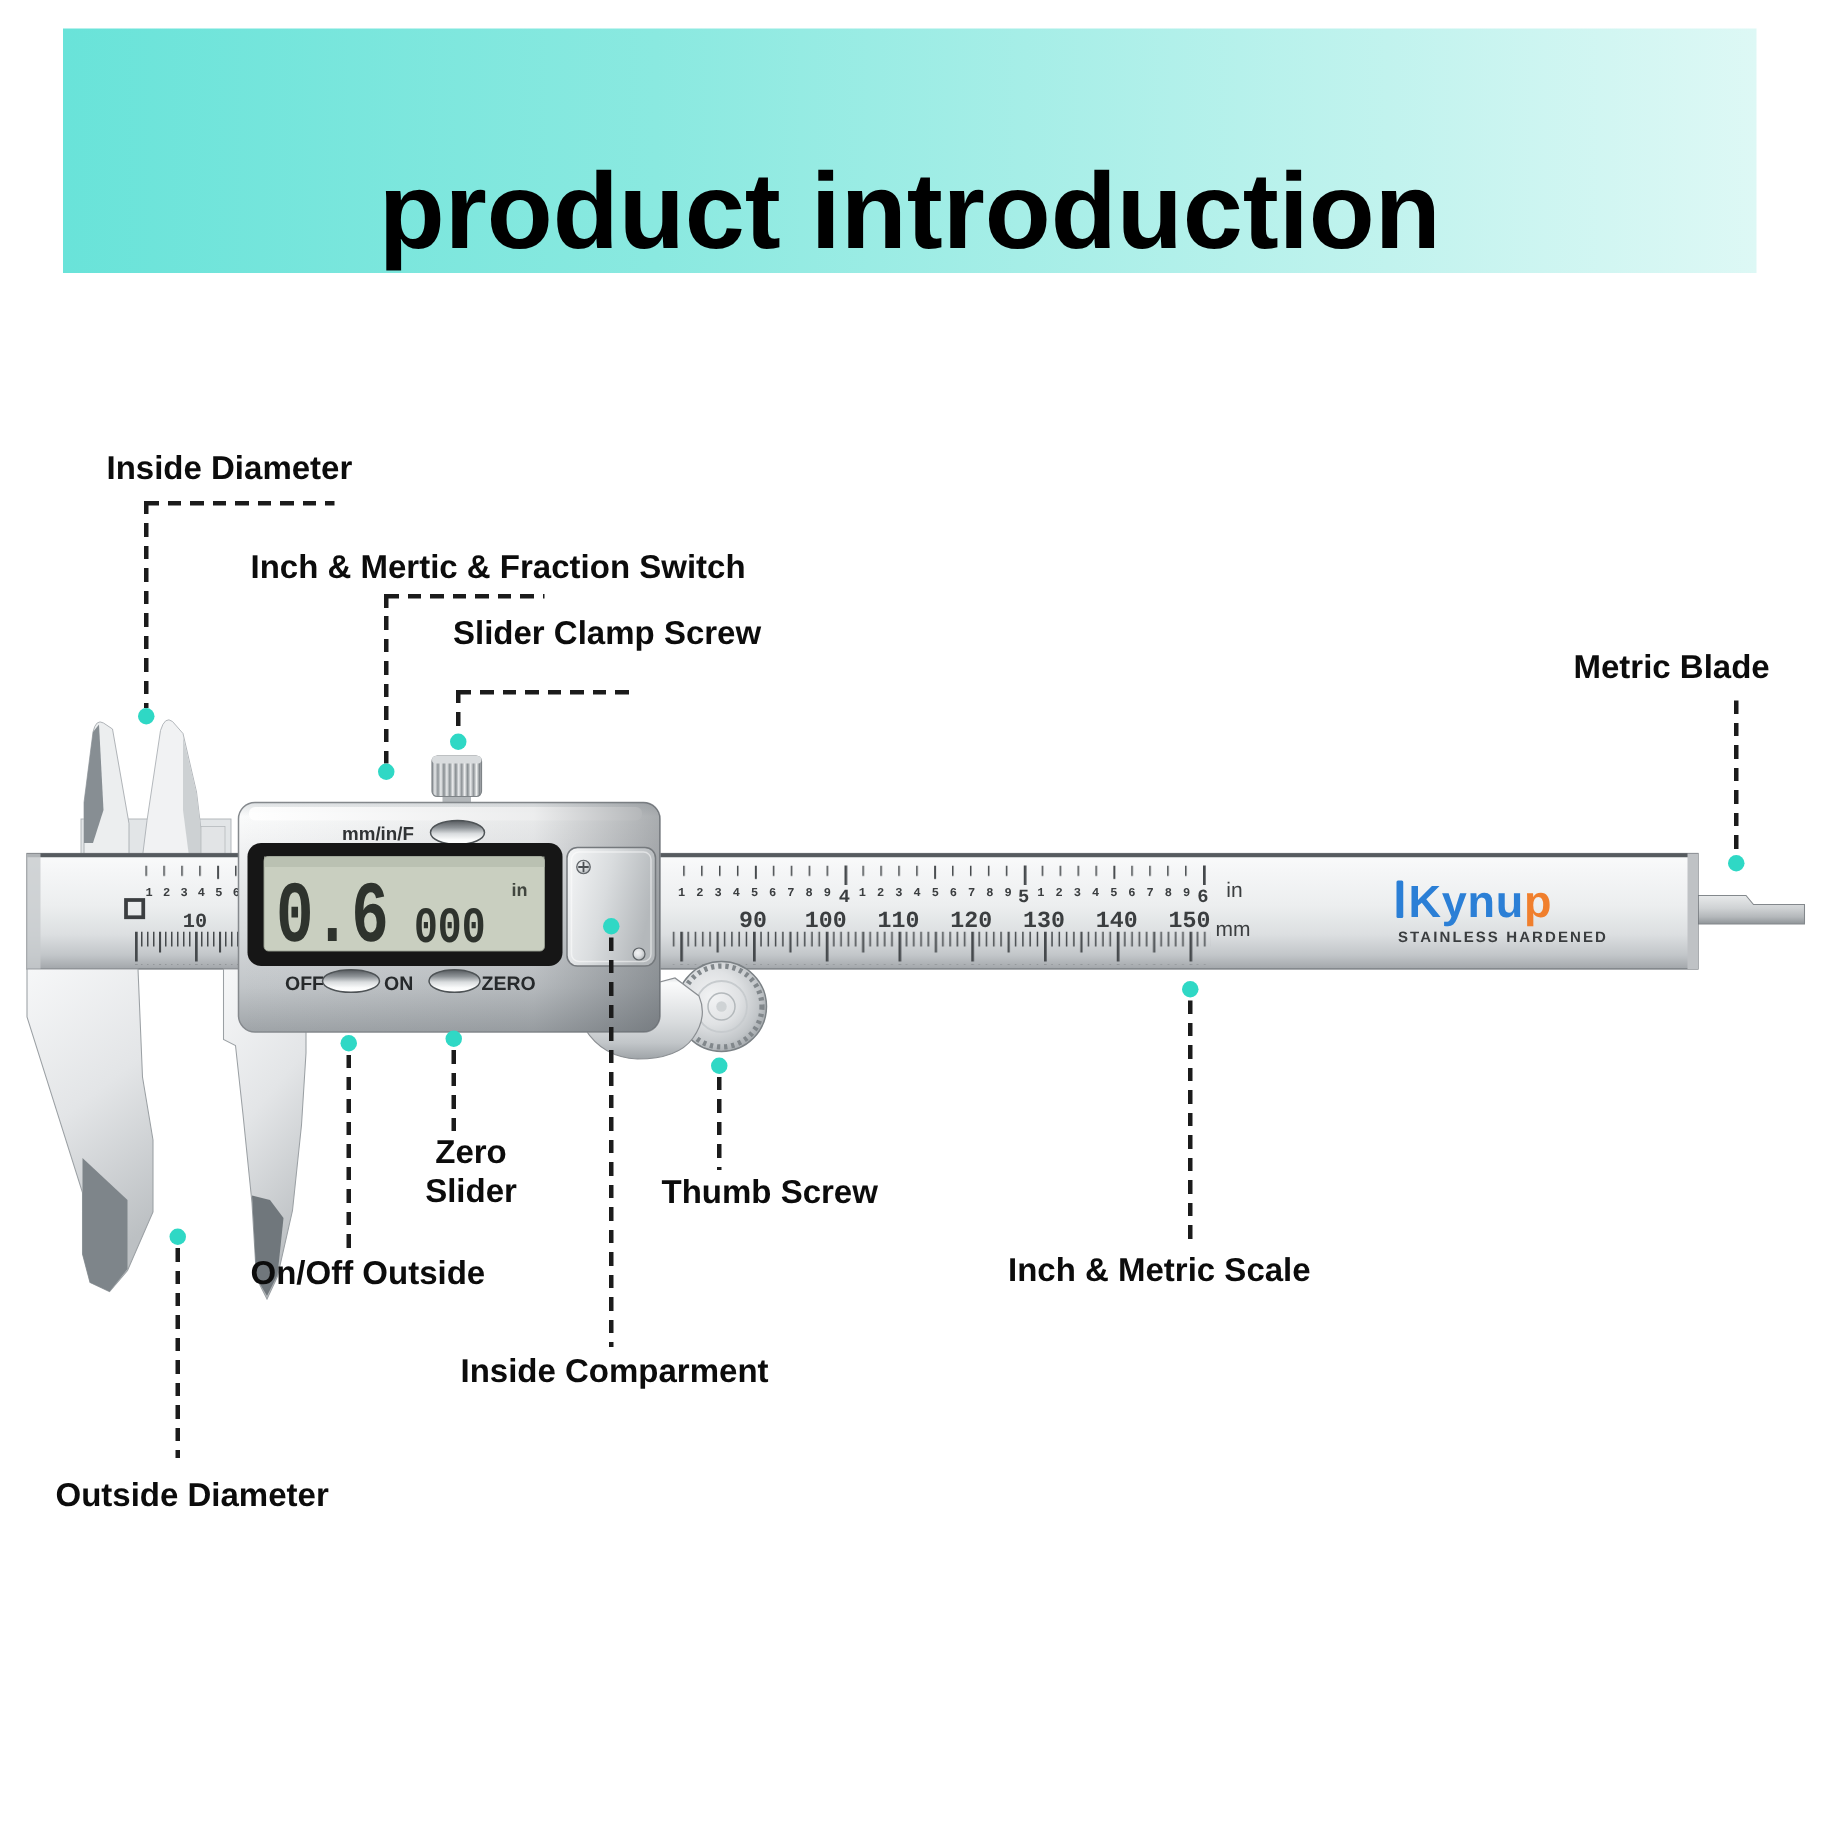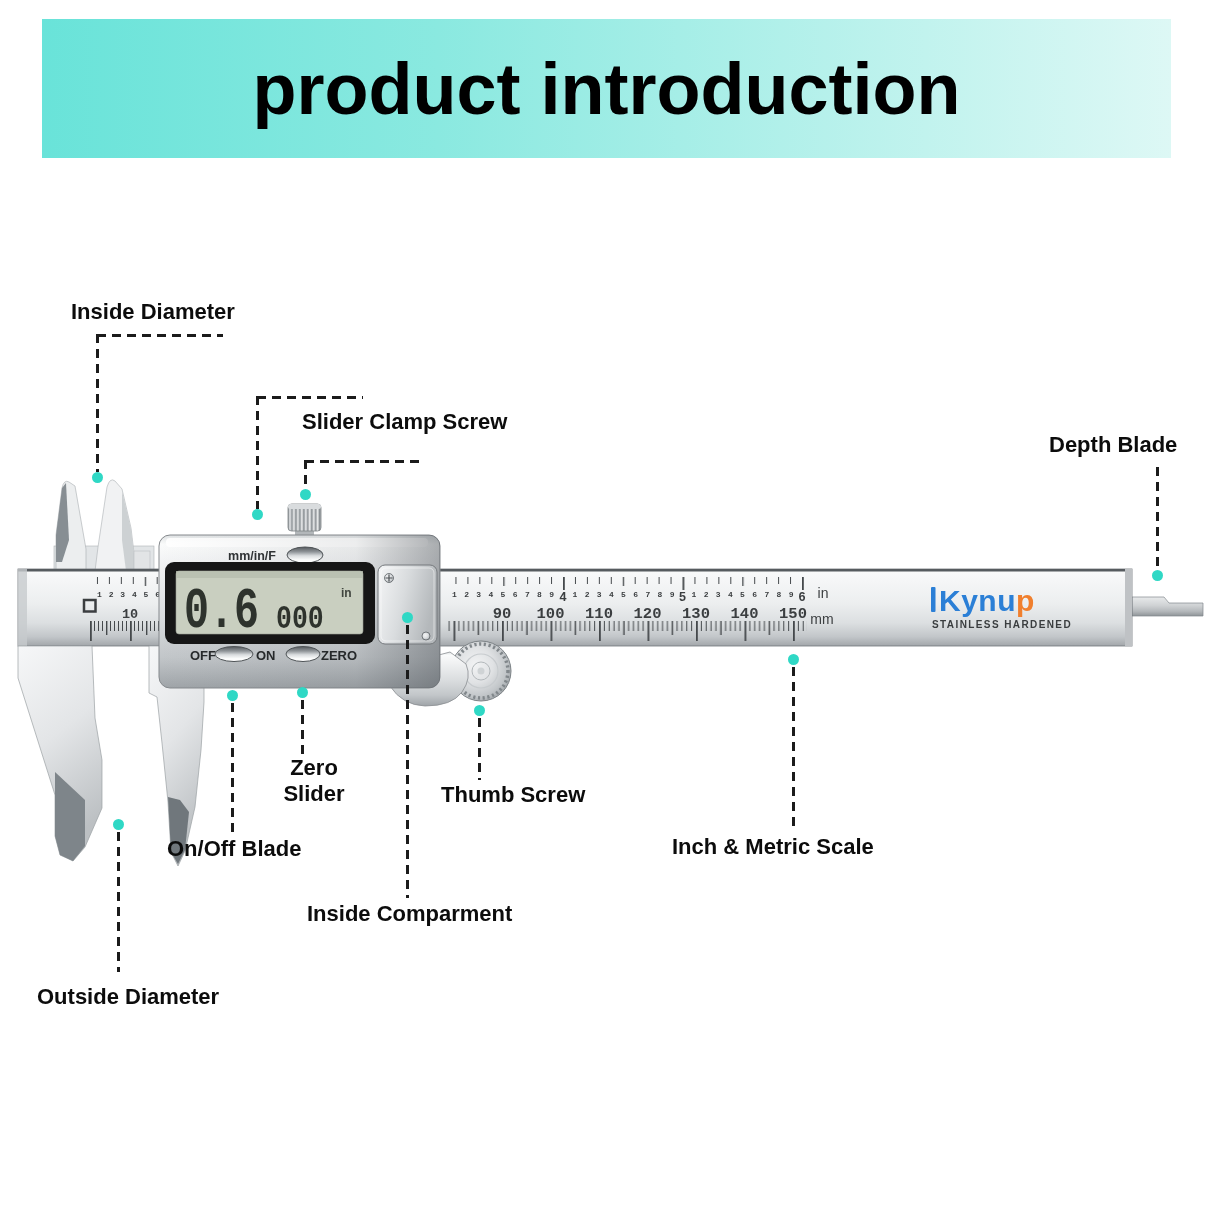--- a/index.html
+++ b/index.html
@@ -1,20 +1,20 @@
 <!DOCTYPE html>
 <html><head>
 <meta charset="utf-8">
 <style>
   html,body{margin:0;padding:0;background:#ffffff;}
   .page{position:relative;width:1214px;height:1214px;background:#ffffff;overflow:hidden;
         font-family:"Liberation Sans", sans-serif;}
-  .banner{position:absolute;left:42px;top:19px;width:1129px;height:139px;
+  .banner{position:absolute;left:42px;top:19px;width:1129px;height:163px;
           background:linear-gradient(to right,#69e3d9,#8ae9e0 35%,#ddf8f5);
-          display:flex;align-items:center;justify-content:center;}
+          display:flex;align-items:flex-end;justify-content:center;}
   .banner span{font-size:72px;font-weight:700;color:#000;letter-spacing:0px;}
   .caliper-svg{position:absolute;left:0;top:0;width:1214px;height:1214px;pointer-events:none;}
   .callouts{position:absolute;left:0;top:0;width:1214px;height:1214px;}
   .lbl{position:absolute;font-size:22px;font-weight:700;color:#0c0c0c;white-space:nowrap;line-height:26px;}
   .vline{position:absolute;width:3px;
          background:repeating-linear-gradient(180deg,#1b1b1b 0 9px,transparent 9px 15px);}
   .hline{position:absolute;height:3px;
          background:repeating-linear-gradient(90deg,#1b1b1b 0 9px,transparent 9px 15px);}
   .dot{position:absolute;width:11px;height:11px;border-radius:50%;background:#2fd8c5;}
   svg text{font-family:"Liberation Sans", sans-serif;}
@@ -248,43 +248,44 @@
     </g>
   </svg>
 
   <div class="callouts">
 
     <div class="lbl" style="left:71px;top:299px">Inside Diameter</div>
     <div class="hline" style="left:97px;top:334px;width:126px"></div>
     <div class="vline" style="left:95.5px;top:334px;height:138px"></div>
     <div class="dot" style="left:91.5px;top:471.5px"></div>
 
+    <div class="lbl" style="left:167px;top:365px">Inch &amp; Mertic &amp; Fraction Switch</div>
     <div class="hline" style="left:257px;top:396px;width:106px"></div>
     <div class="vline" style="left:255.5px;top:396px;height:113px"></div>
     <div class="dot" style="left:251.5px;top:508.5px"></div>
 
     <div class="lbl" style="left:302px;top:409px">Slider Clamp Screw</div>
     <div class="hline" style="left:305px;top:460px;width:117px"></div>
     <div class="vline" style="left:303.5px;top:460px;height:29px"></div>
     <div class="dot" style="left:299.5px;top:488.5px"></div>
 
-    <div class="lbl" style="left:1049px;top:432px">Depth Blade</div>
+    <div class="lbl" style="left:1049px;top:432px">Metric Blade</div>
     <div class="vline" style="left:1155.5px;top:467px;height:101px"></div>
     <div class="dot" style="left:1151.5px;top:569.5px"></div>
 
     <div class="dot" style="left:296.5px;top:686.5px"></div>
     <div class="vline" style="left:300.5px;top:700px;height:54px"></div>
     <div class="lbl" style="left:264px;top:755px;width:100px;text-align:center;white-space:normal">
       <div>Zero</div>
       <div>Slider</div>
     </div>
 
     <div class="dot" style="left:226.5px;top:689.5px"></div>
     <div class="vline" style="left:230.5px;top:703px;height:130px"></div>
-    <div class="lbl" style="left:167px;top:836px">On/Off Blade</div>
+    <div class="lbl" style="left:167px;top:836px">On/Off Outside</div>
 
     <div class="dot" style="left:473.5px;top:704.5px"></div>
     <div class="vline" style="left:477.5px;top:718px;height:62px"></div>
     <div class="lbl" style="left:441px;top:782px">Thumb Screw</div>
 
     <div class="dot" style="left:401.5px;top:611.5px"></div>
     <div class="vline" style="left:405.5px;top:625px;height:273px"></div>
     <div class="lbl" style="left:307px;top:901px">Inside Comparment</div>
 
     <div class="dot" style="left:787.5px;top:653.5px"></div>

